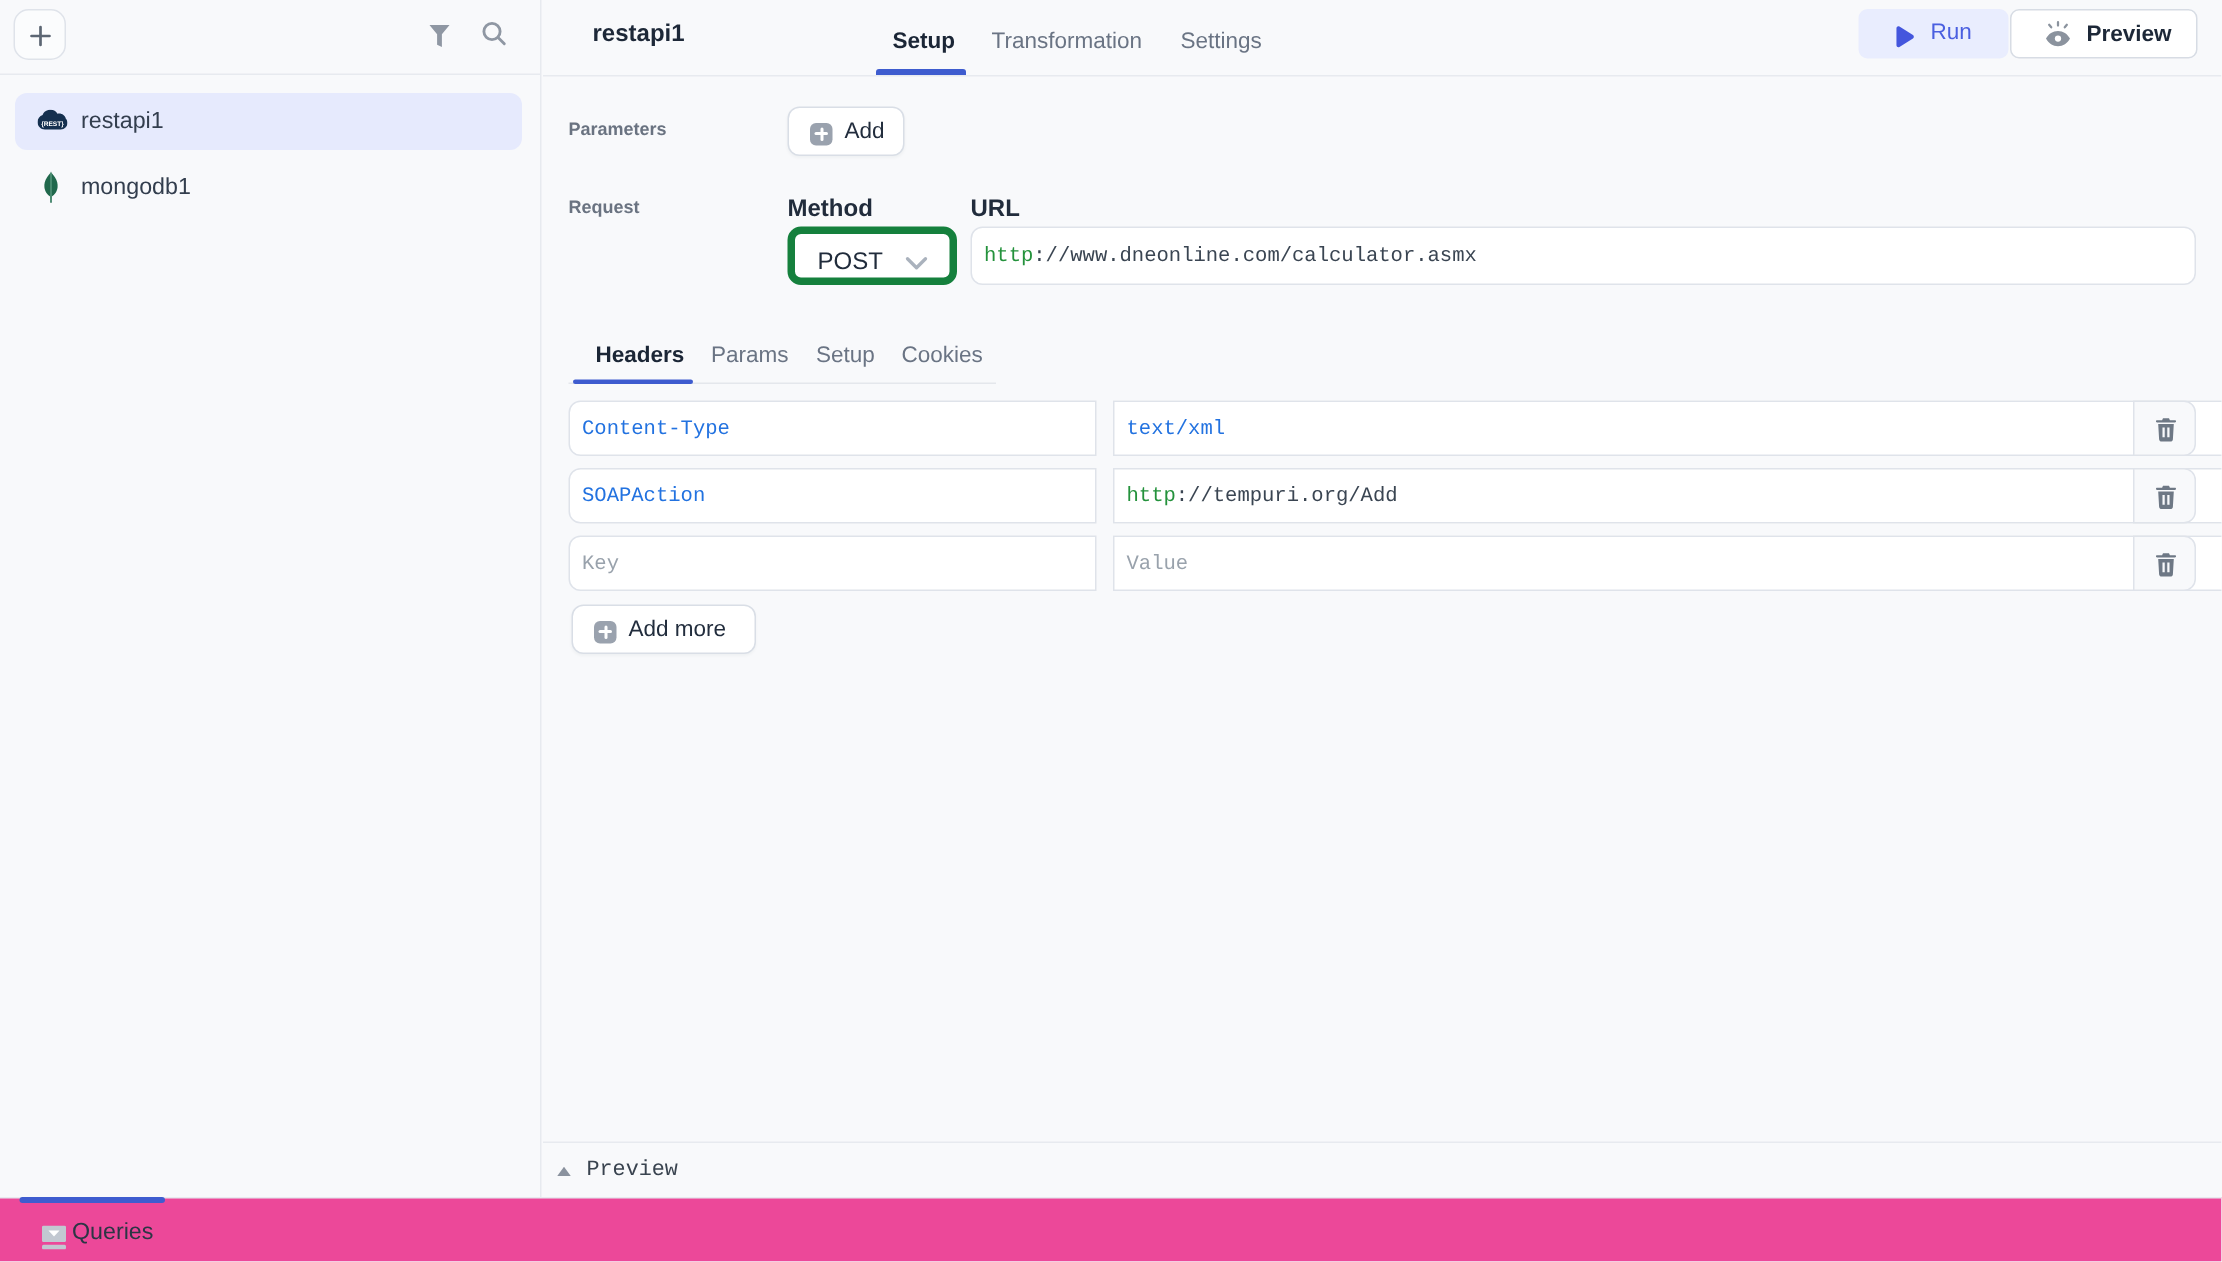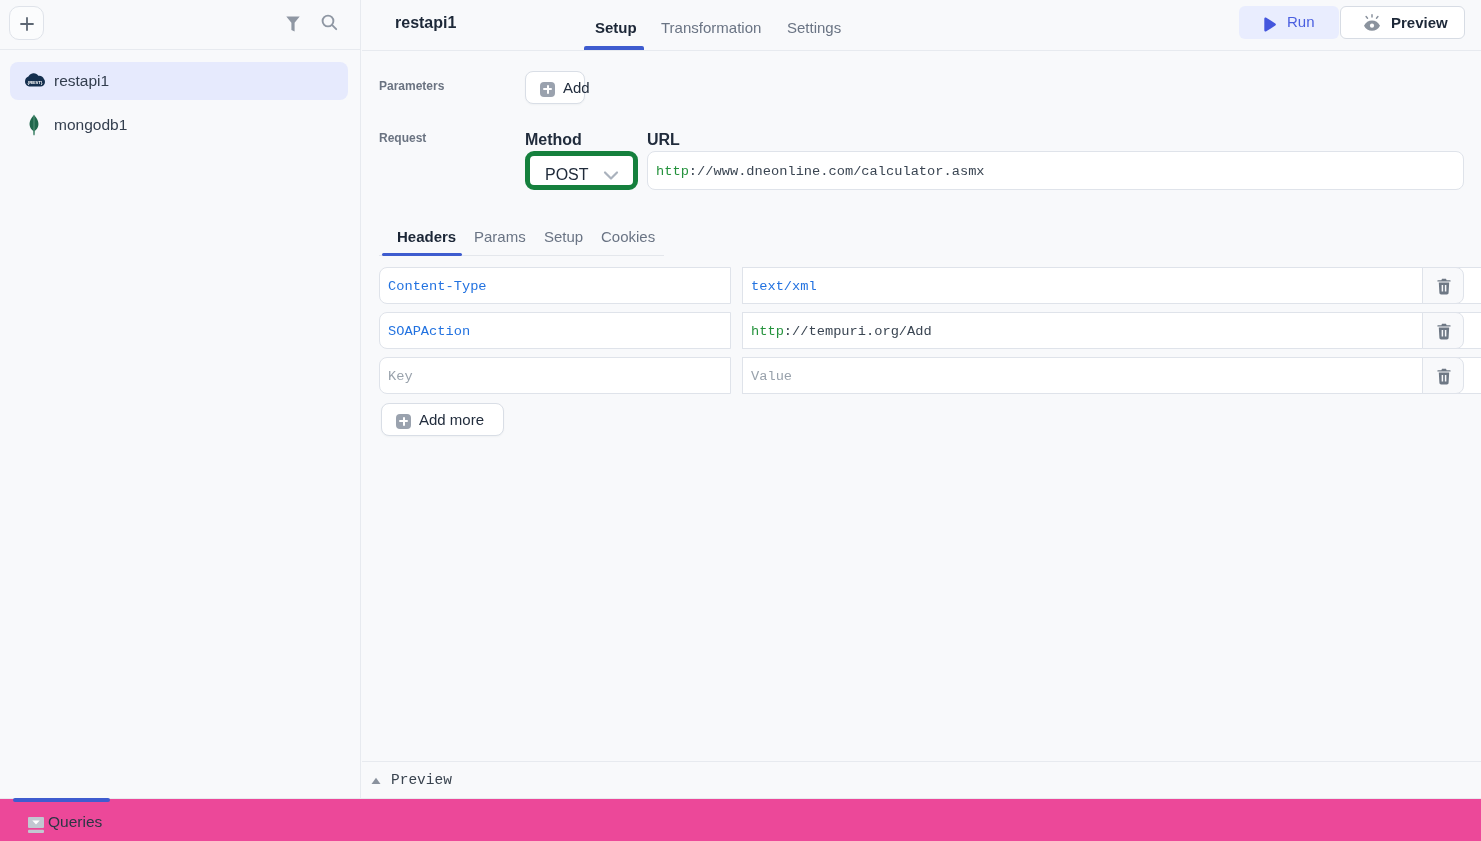--- a/index.html
+++ b/index.html
@@ -42,21 +42,21 @@
   
   .sec-label { position:absolute; font-size:12px; font-weight:600; color:#6a7381; }
   .fld-label { position:absolute; font-size:16px; font-weight:600; color:#212c3c; }
   .btn-add { position:absolute; height:33px; background:#fff; border:1px solid #d9dee6; border-radius:8px; box-shadow:0 1px 2px rgba(30,40,60,.04); }
   .btn-add .plus-sq { position:absolute; left:14px; top:9.5px; width:15px; height:15px; background:#9aa2ae; border-radius:4px; }
   .btn-add .plus-sq:before { content:""; position:absolute; left:3px; top:6.5px; width:9px; height:2px; background:#fff; border-radius:1px; }
   .btn-add .plus-sq:after { content:""; position:absolute; left:6.5px; top:3px; width:2px; height:9px; background:#fff; border-radius:1px; }
   .btn-add span { position:absolute; left:37px; top:7px; font-size:15px; color:#222d3d; }
 
   #lbl-params { left:17px; top:79px; }
-  #btn-add1 { left:163px; top:71px; width:60px; }
+  #btn-add1 { left:163px; top:71px; width:78px; }
   #lbl-request { left:17px; top:131px; }
   #lbl-method { left:163px; top:131px; }
   #lbl-url { left:285px; top:131px; }
   #sel-method { position:absolute; left:163px; top:151px; width:113px; height:39px; background:#fff; border:5px solid #15803d; border-radius:9px; }
   #sel-method span { position:absolute; left:15px; top:10px; font-size:16px; color:#202b3b; }
   #sel-method svg { position:absolute; right:14px; top:14px; }
   #inp-url { position:absolute; left:285px; top:151px; width:817px; height:39px; background:#fff; border:1px solid #dfe3ea; border-radius:8px; }
   #inp-url .mono { position:absolute; left:8px; top:12px; font-size:13.7px; color:#3a4552; }
   .grn { color:#24923c; }
   .blu { color:#2272e0; }

